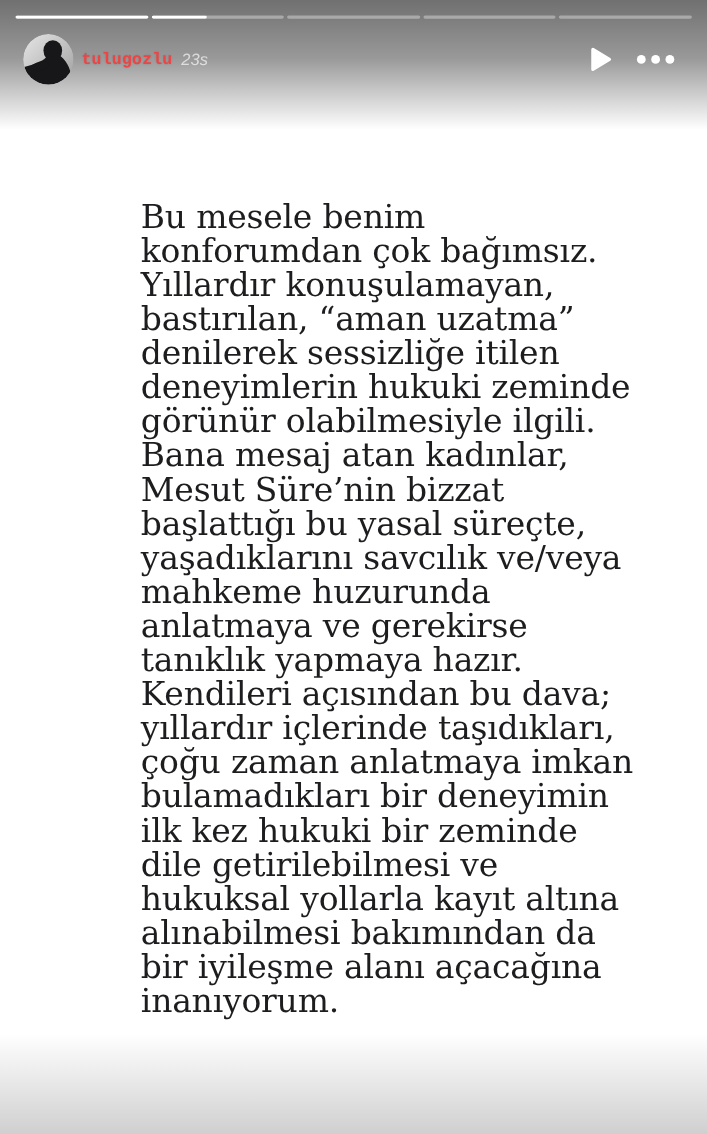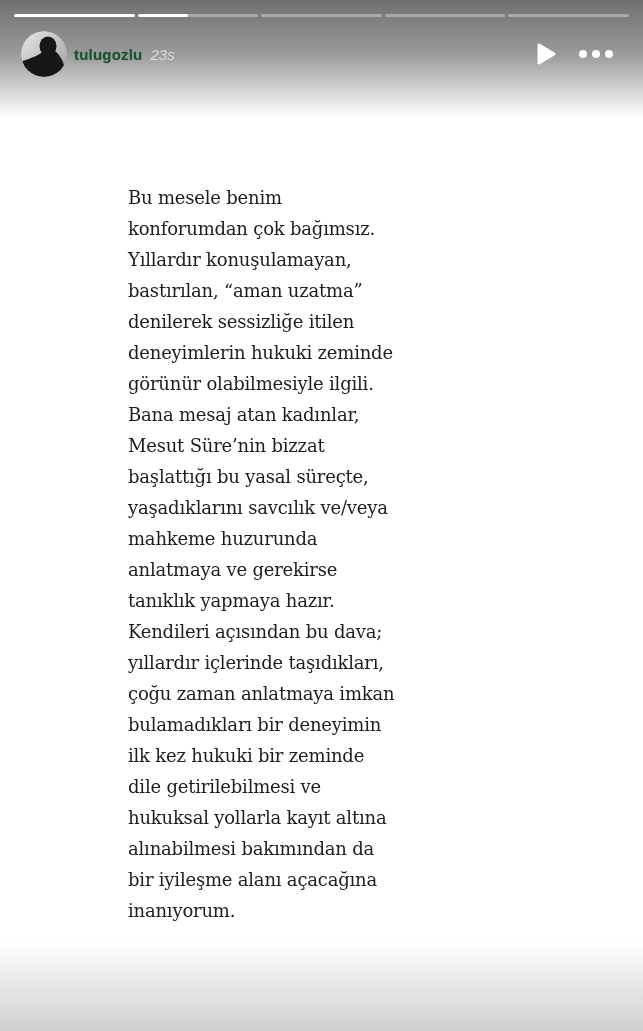--- a/index.html
+++ b/index.html
@@ -66,24 +66,25 @@
     border-radius: 50%;
     overflow: hidden;
     flex: none;
     cursor: pointer;
   }
   .avatar svg { display: block; }
   .username {
     margin-left: 7px;
     font-size: 15px;
     font-weight: 700;
-    color: #14532d;
+    color: #ef4444;
     letter-spacing: 0.2px;
     cursor: pointer;
     text-shadow: 0 0 2px rgba(0,0,0,0.15);
+    font-family: Liberation Mono, monospace;
   }
   .time {
     margin-left: 8px;
     font-size: 15px;
     font-weight: 400;
     color: rgba(255,255,255,0.65);
     font-style: italic;
   }
   .spacer { flex: 1; }
   .play-btn {
@@ -103,21 +104,21 @@
     width: 8px; height: 8px;
     border-radius: 50%;
     background: #ffffff;
   }
   .story-text {
     position: absolute;
     left: 128px;
     top: 182px;
     width: 500px;
     font-family: "DejaVu Serif", serif;
-    font-size: 18px;
+    font-size: 30px;
     line-height: 31px;
     color: #1d1d1f;
     white-space: pre-line;
     letter-spacing: -0.2px;
   }
 </style>
 </head>
 <body>
 
 <div class="screen">

